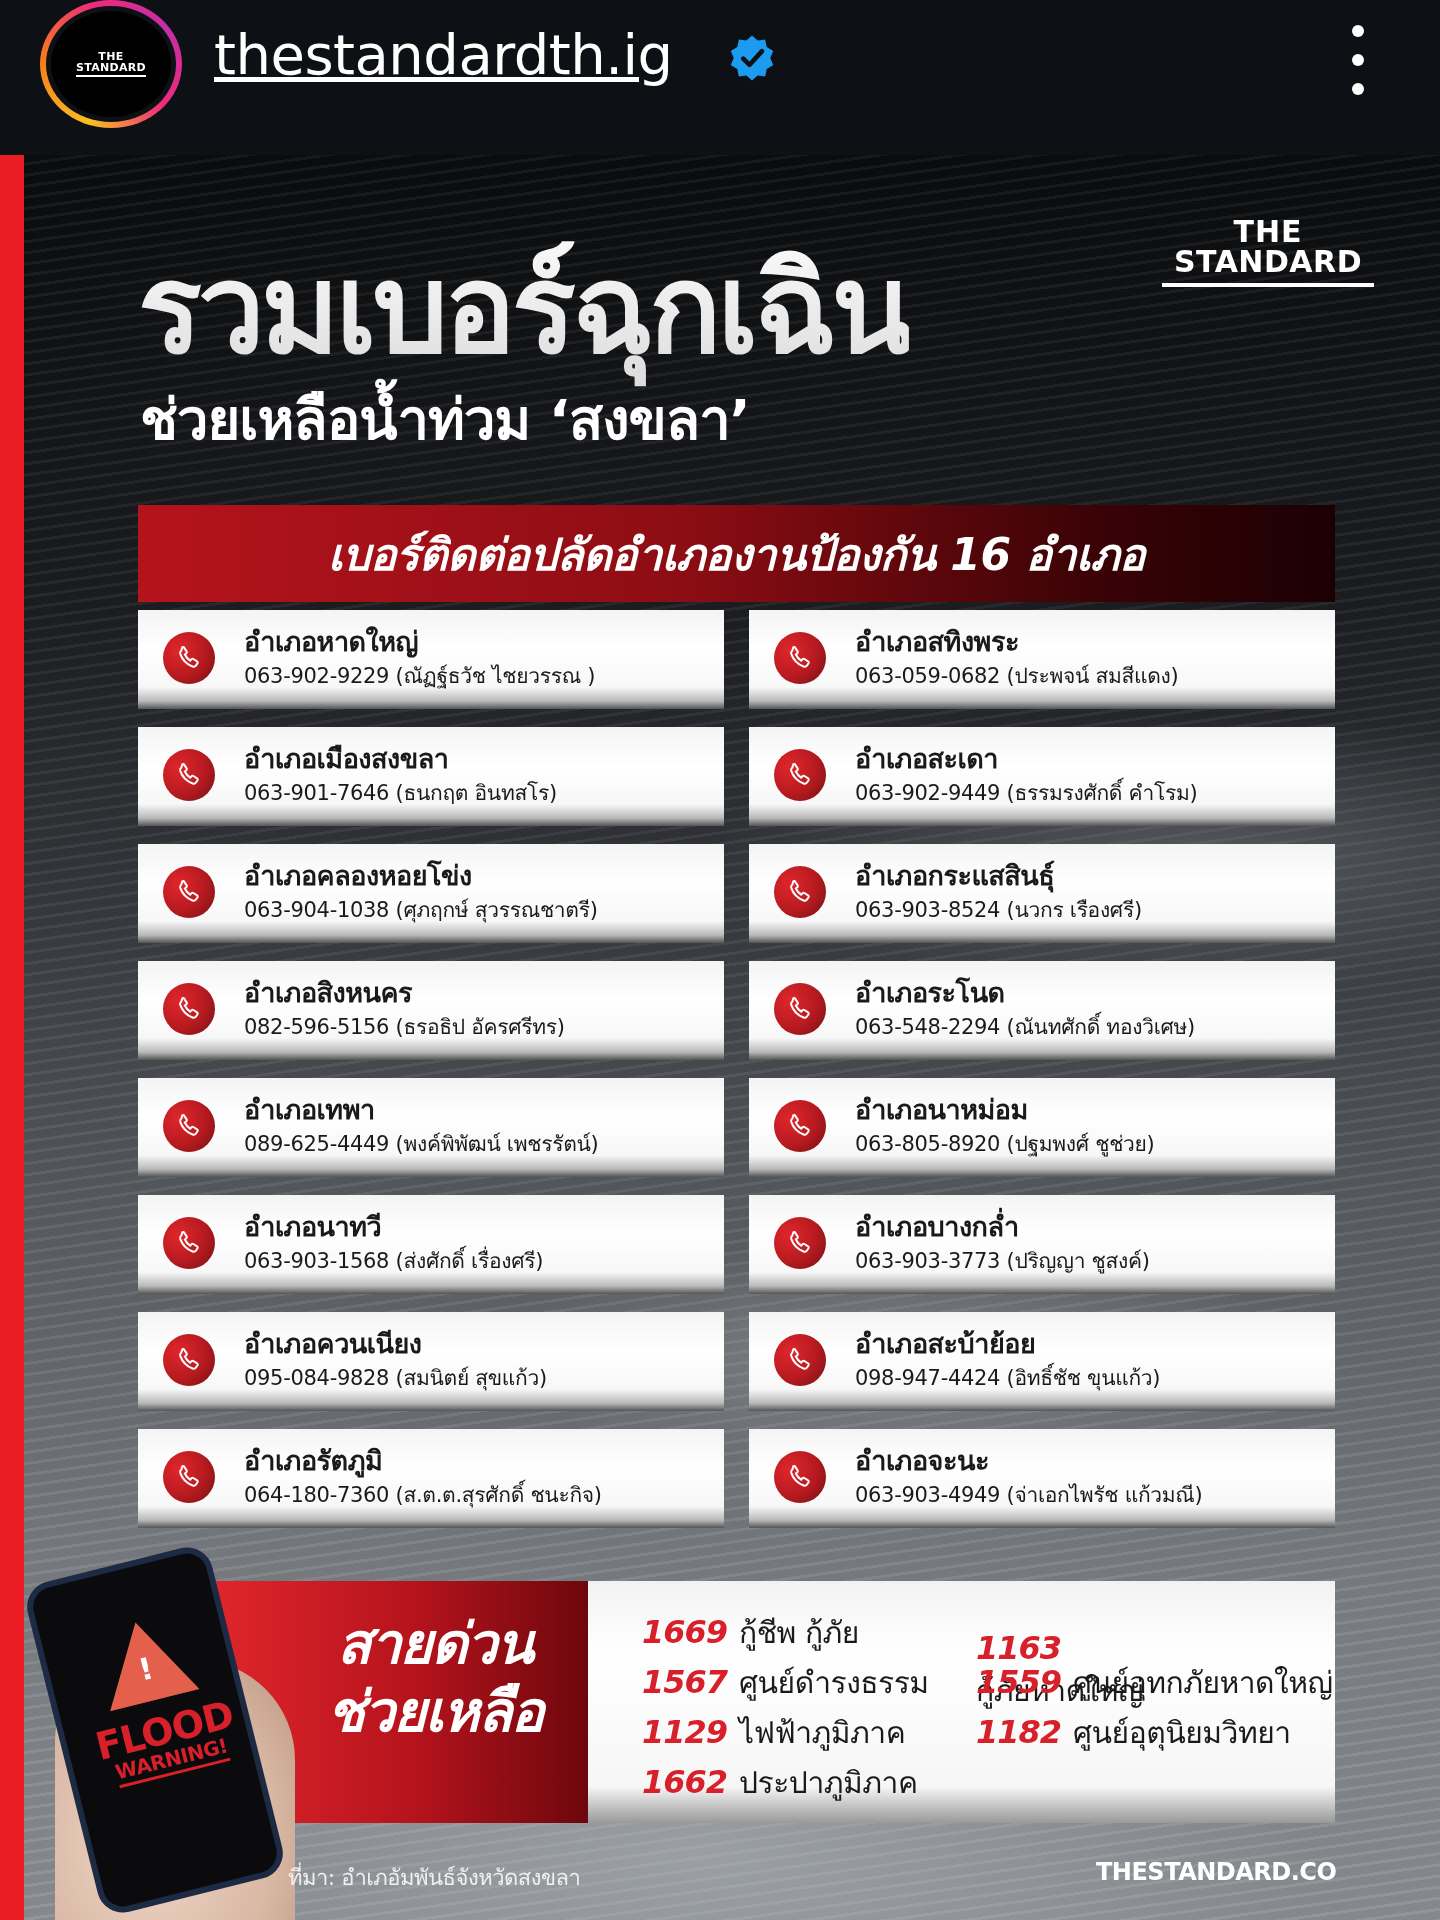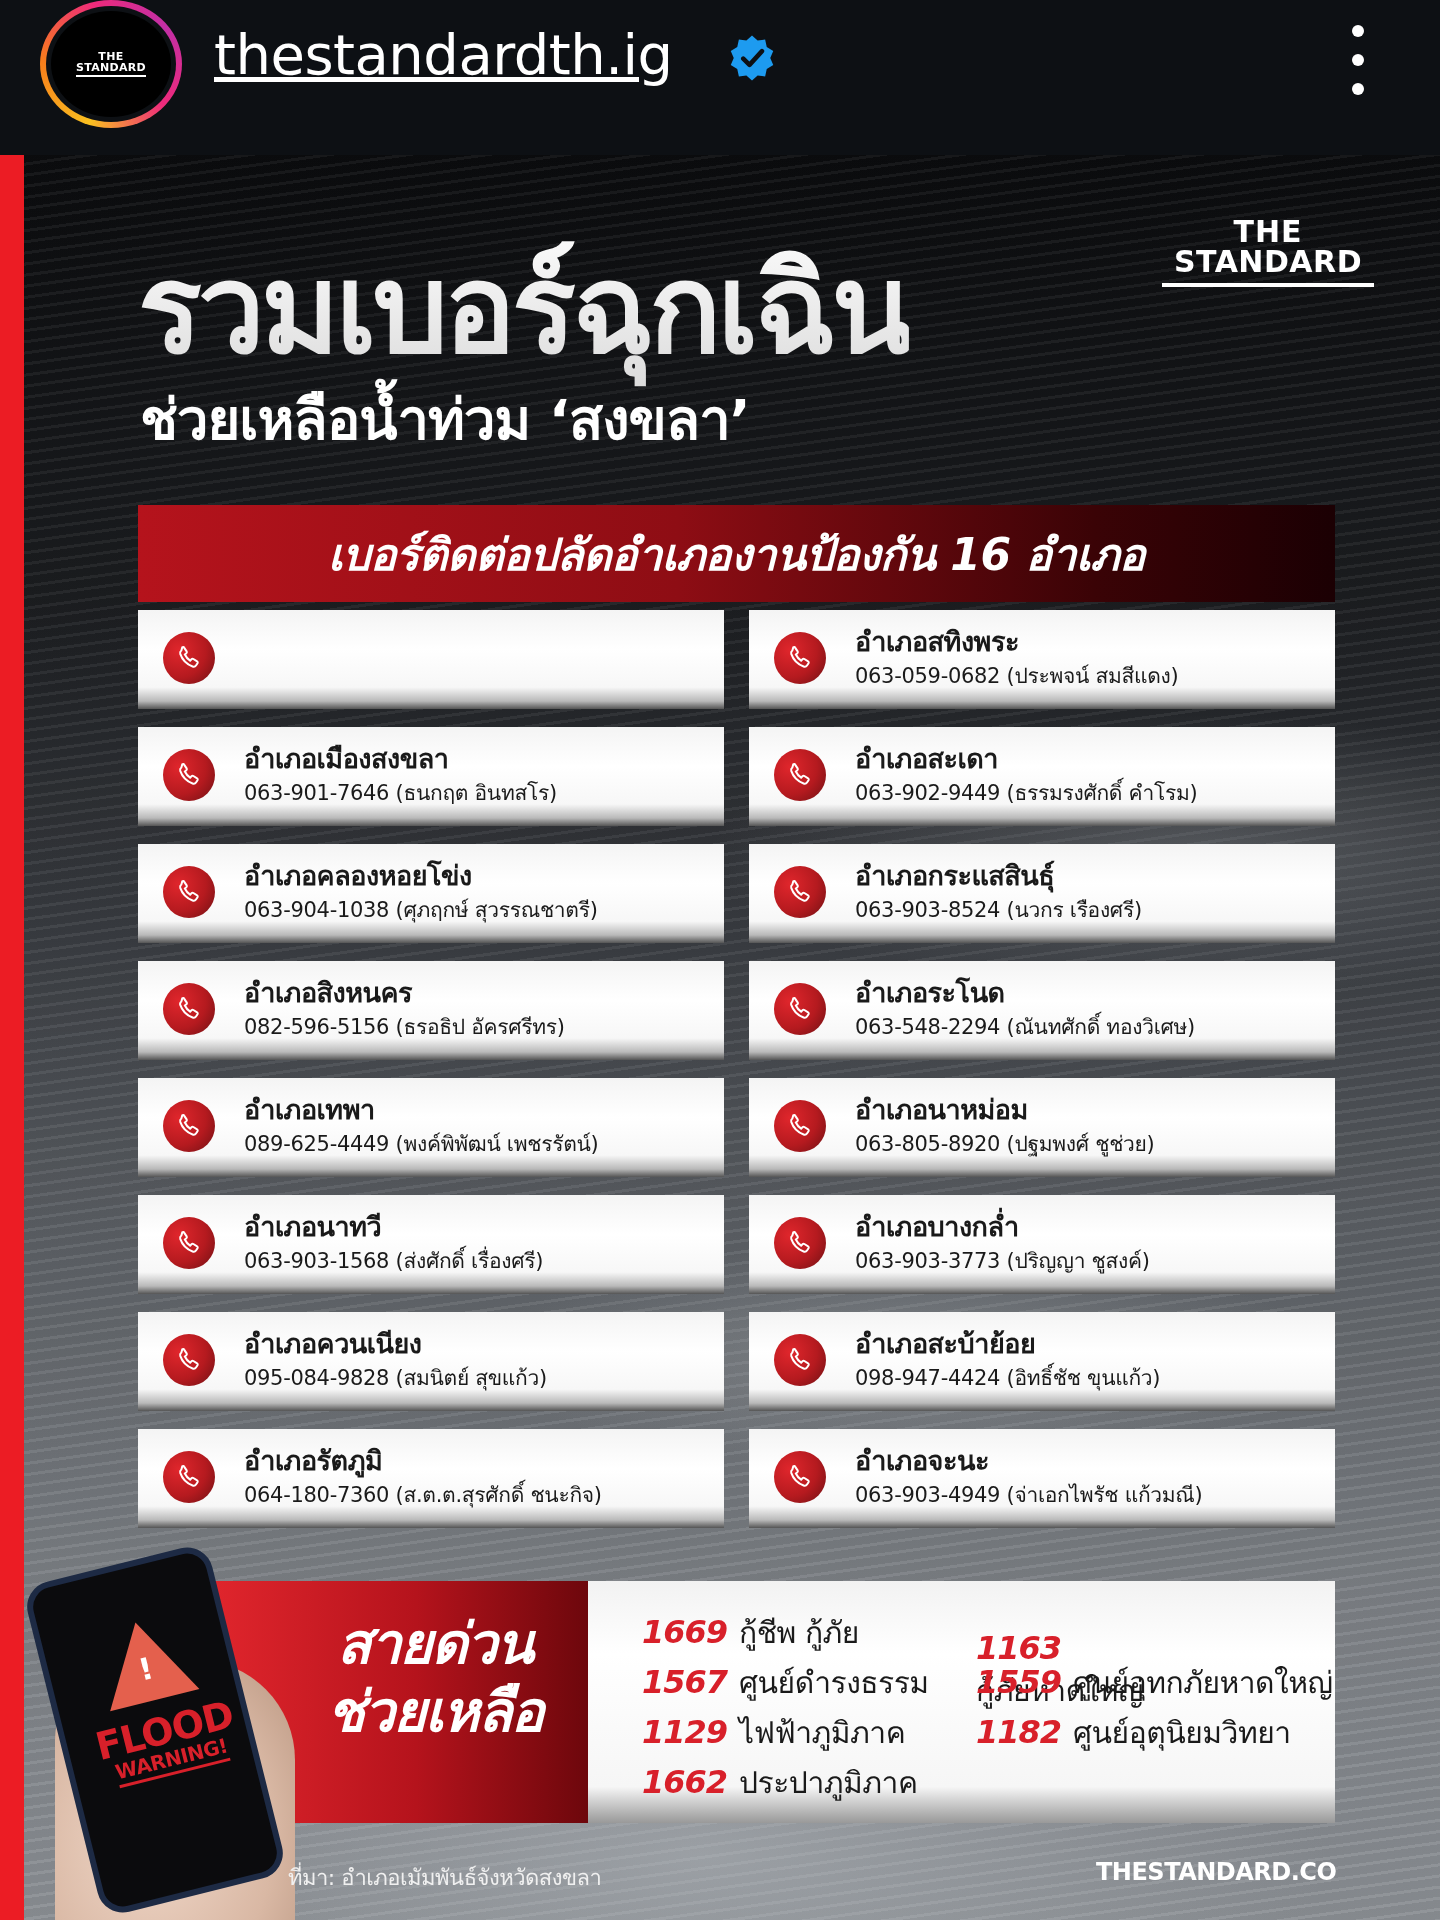--- a/index.html
+++ b/index.html
@@ -197,20 +197,24 @@
   </div>
 
   <div class="grid">
 
     <div class="card">
       <div class="phone-icon">
           <svg width="30" height="30" viewBox="0 0 24 24">
             <path d="M6.6 3.5c.5-.4 1.2-.3 1.5.2l2 3c.3.5.2 1.1-.2 1.5l-1.2 1c.8 1.8 2.3 3.6 4.2 4.9l1.1-1.1c.4-.4 1-.5 1.5-.2l3 1.9c.5.3.6 1 .3 1.5l-1.2 1.8c-.6.9-1.7 1.2-2.7.8C9.9 16.9 6.6 13.4 5 8.7c-.3-1 .1-2.1.9-2.7z" fill="none" stroke="#fff" stroke-width="1.6"></path>
           </svg>
         </div>
+      <div class="card-text">
+          <div class="card-title">อำเภอหาดใหญ่</div>
+          <div class="card-phone">063-902-9229 (ณัฏฐ์ธวัช ไชยวรรณ )</div>
+        </div>
     </div>
     <div class="card">
       <div class="phone-icon">
           <svg width="30" height="30" viewBox="0 0 24 24">
             <path d="M6.6 3.5c.5-.4 1.2-.3 1.5.2l2 3c.3.5.2 1.1-.2 1.5l-1.2 1c.8 1.8 2.3 3.6 4.2 4.9l1.1-1.1c.4-.4 1-.5 1.5-.2l3 1.9c.5.3.6 1 .3 1.5l-1.2 1.8c-.6.9-1.7 1.2-2.7.8C9.9 16.9 6.6 13.4 5 8.7c-.3-1 .1-2.1.9-2.7z" fill="none" stroke="#fff" stroke-width="1.6"></path>
           </svg>
         </div>
       <div class="card-text">
           <div class="card-title">อำเภอสทิงพระ</div>
           <div class="card-phone">063-059-0682 (ประพจน์ สมสีแดง)</div>
@@ -412,15 +416,15 @@
   <div class="hand" style="top:calc(1660px - 155px);"></div>
   <div class="phone-device" style="top:calc(1560px - 155px);">
     <div class="warn-tri"></div>
     <div class="warn-bang">!</div>
     <div class="flood-text">
       <div class="f1">FLOOD</div>
       <div class="f2">WARNING!</div>
     </div>
   </div>
 
-  <div class="source" style="top:calc(1860px - 155px);">ที่มา: อำเภอเมัมพันธ์จังหวัดสงขลา</div>
+  <div class="source" style="top:calc(1860px - 155px);">ที่มา: อำเภอัมพันธ์จังหวัดสงขลา</div>
   <div class="site" style="top:calc(1858px - 155px);">THESTANDARD.CO</div>
 </div>
 
 </body></html>

